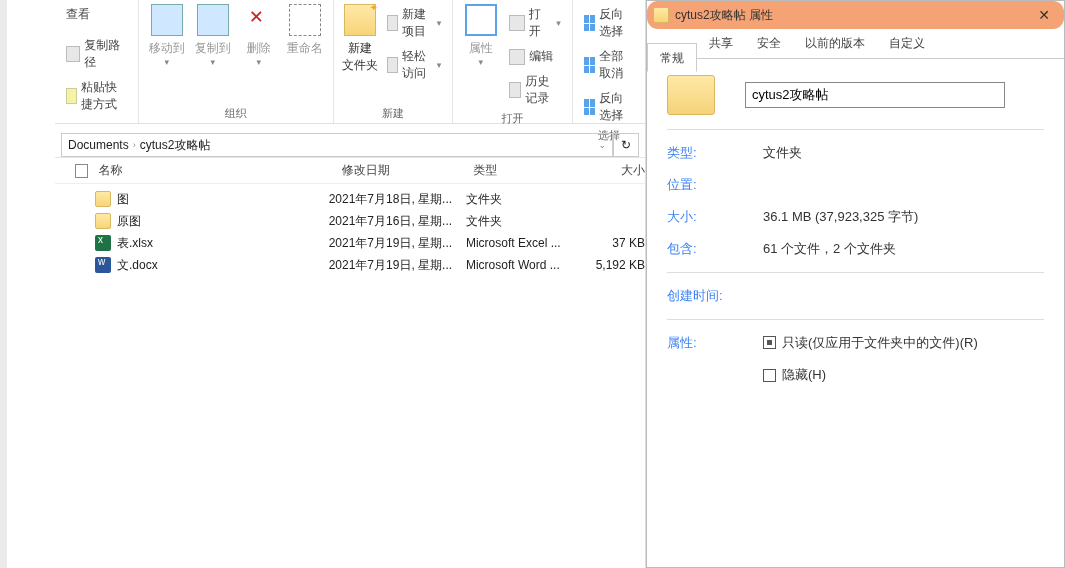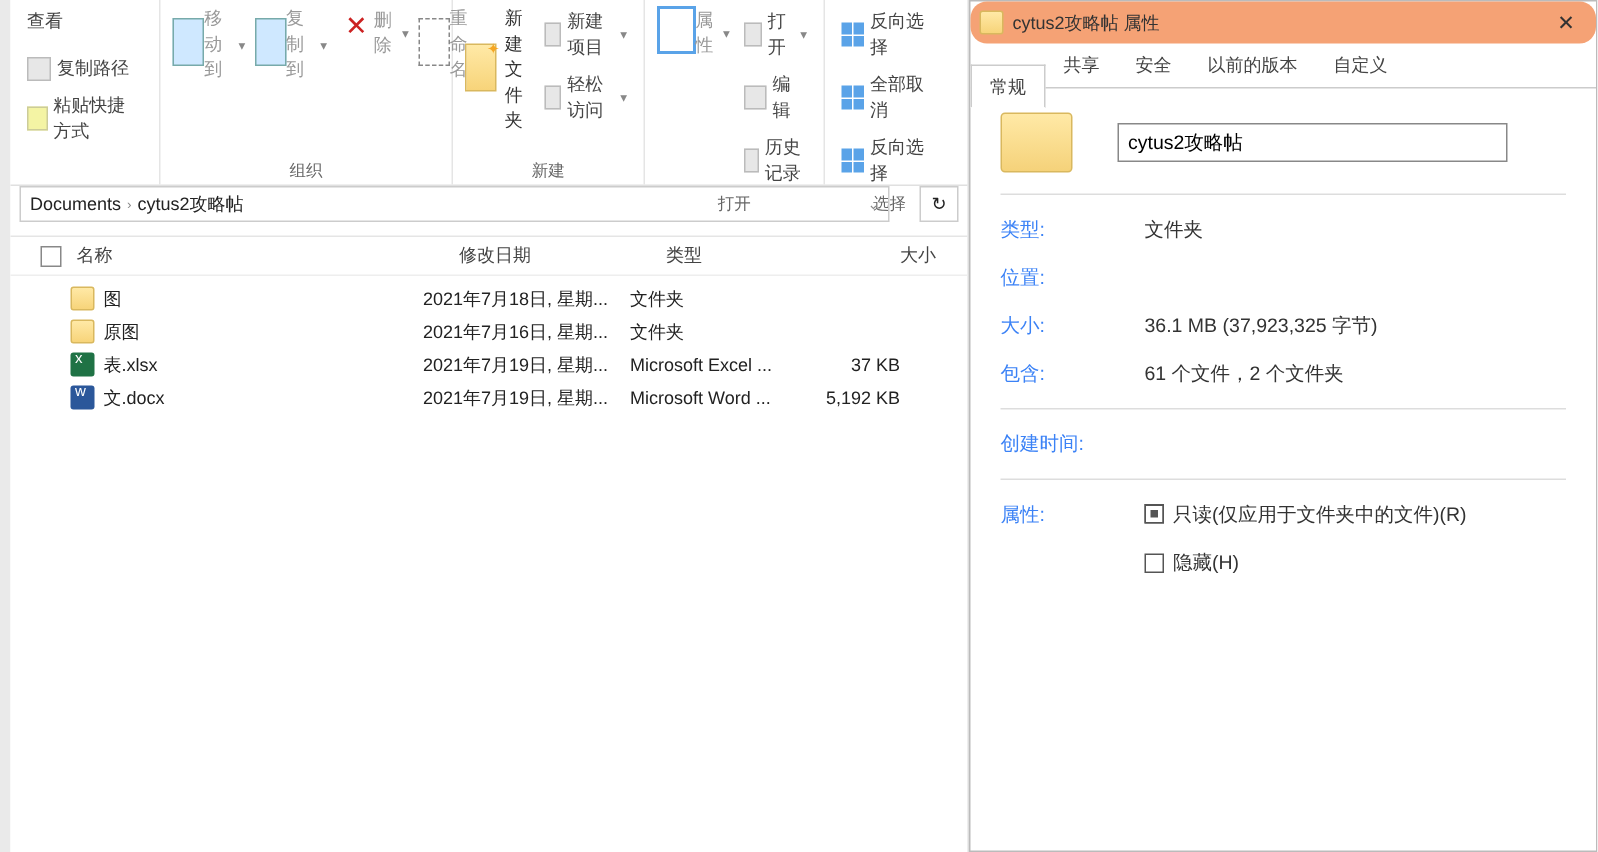--- a/index.html
+++ b/index.html
@@ -1,28 +1,28 @@
 <!DOCTYPE html>
 <html><head>
 <meta charset="utf-8">
 <style>
   * { margin:0; padding:0; box-sizing:border-box; font-family:"Microsoft YaHei","Segoe UI",sans-serif; }
   body { width:1065px; height:568px; background:#fff; font-size:12px; color:#222; overflow:hidden; position:relative; }
   .leftstrip { position:absolute; left:0; top:0; width:7px; height:568px; background:#eaeaea; }
-  .explorer { position:absolute; left:7px; top:0; width:639px; height:568px; background:#fff; border-right:1px solid #ddd; }
+  .explorer { position:absolute; left:7px; top:0; width:639px; height:568px; background:#fff; border-right:1px solid #ddd;padding-left:48px; }
   .ribbon { height:124px; border-bottom:1px solid #e0e0e0; display:flex; }
   .rgroup { border-right:1px solid #e5e5e5; display:flex; flex-direction:column; justify-content:space-between; padding:4px 8px 2px; }
   .rgroup-label { text-align:center; color:#666; font-size:11px; padding-top:2px; }
   .rgrow { display:flex; align-items:flex-start; gap:6px; }
-  .rbtn-lg { display:flex; flex-direction:row; align-items:center; width:50px; cursor:default; color:#999; }
+  .rbtn-lg { display:flex; flex-direction:column; align-items:center; width:50px; cursor:default; color:#999; }
   .rbtn-lg .ic { width:32px; height:32px; margin-bottom:4px; }
   .rbtn-sm { display:flex; align-items:center; gap:4px; font-size:12px; color:#444; padding:2px 3px; }
   .rbtn-sm .ic { width:16px; height:16px; }
   .rstack { display:flex; flex-direction:column; gap:4px; }
-  .addrbar { height:34px; display:flex; align-items:flex-start; border-bottom:1px solid #e5e5e5; padding:0 6px; gap:20px; }
+  .addrbar { height:34px; display:flex; align-items:flex-end; border-bottom:1px solid #e5e5e5; padding:0 6px; gap:0; }
   .addrpath { flex:1; display:flex; align-items:center; gap:4px; padding:0 6px; height:24px; border:1px solid #ccc; font-size:12px; }
   .refresh { width:26px; height:24px; border:1px solid #ccc; display:flex; align-items:center; justify-content:center; }
   .colhdr { height:26px; display:flex; align-items:center; border-bottom:1px solid #eee; padding-left:20px; font-size:12px; color:#444; }
   .colhdr .c-name{width:255px;} .colhdr .c-date{width:138px;} .colhdr .c-type{width:120px;} .colhdr .c-size{width:60px;text-align:right;}
   .filelist { padding:4px 0 0 20px; }
   .frow { display:flex; align-items:center; height:22px; font-size:12px; }
   .frow .c-name{width:255px; display:flex; align-items:center; gap:6px;}
   .frow .c-date{width:138px;} .frow .c-type{width:120px;} .frow .c-size{width:60px; text-align:right;}
   .fic { width:16px; height:16px; display:inline-block; }
   .cb { width:14px; height:14px; border:1px solid #888; display:inline-block; }

